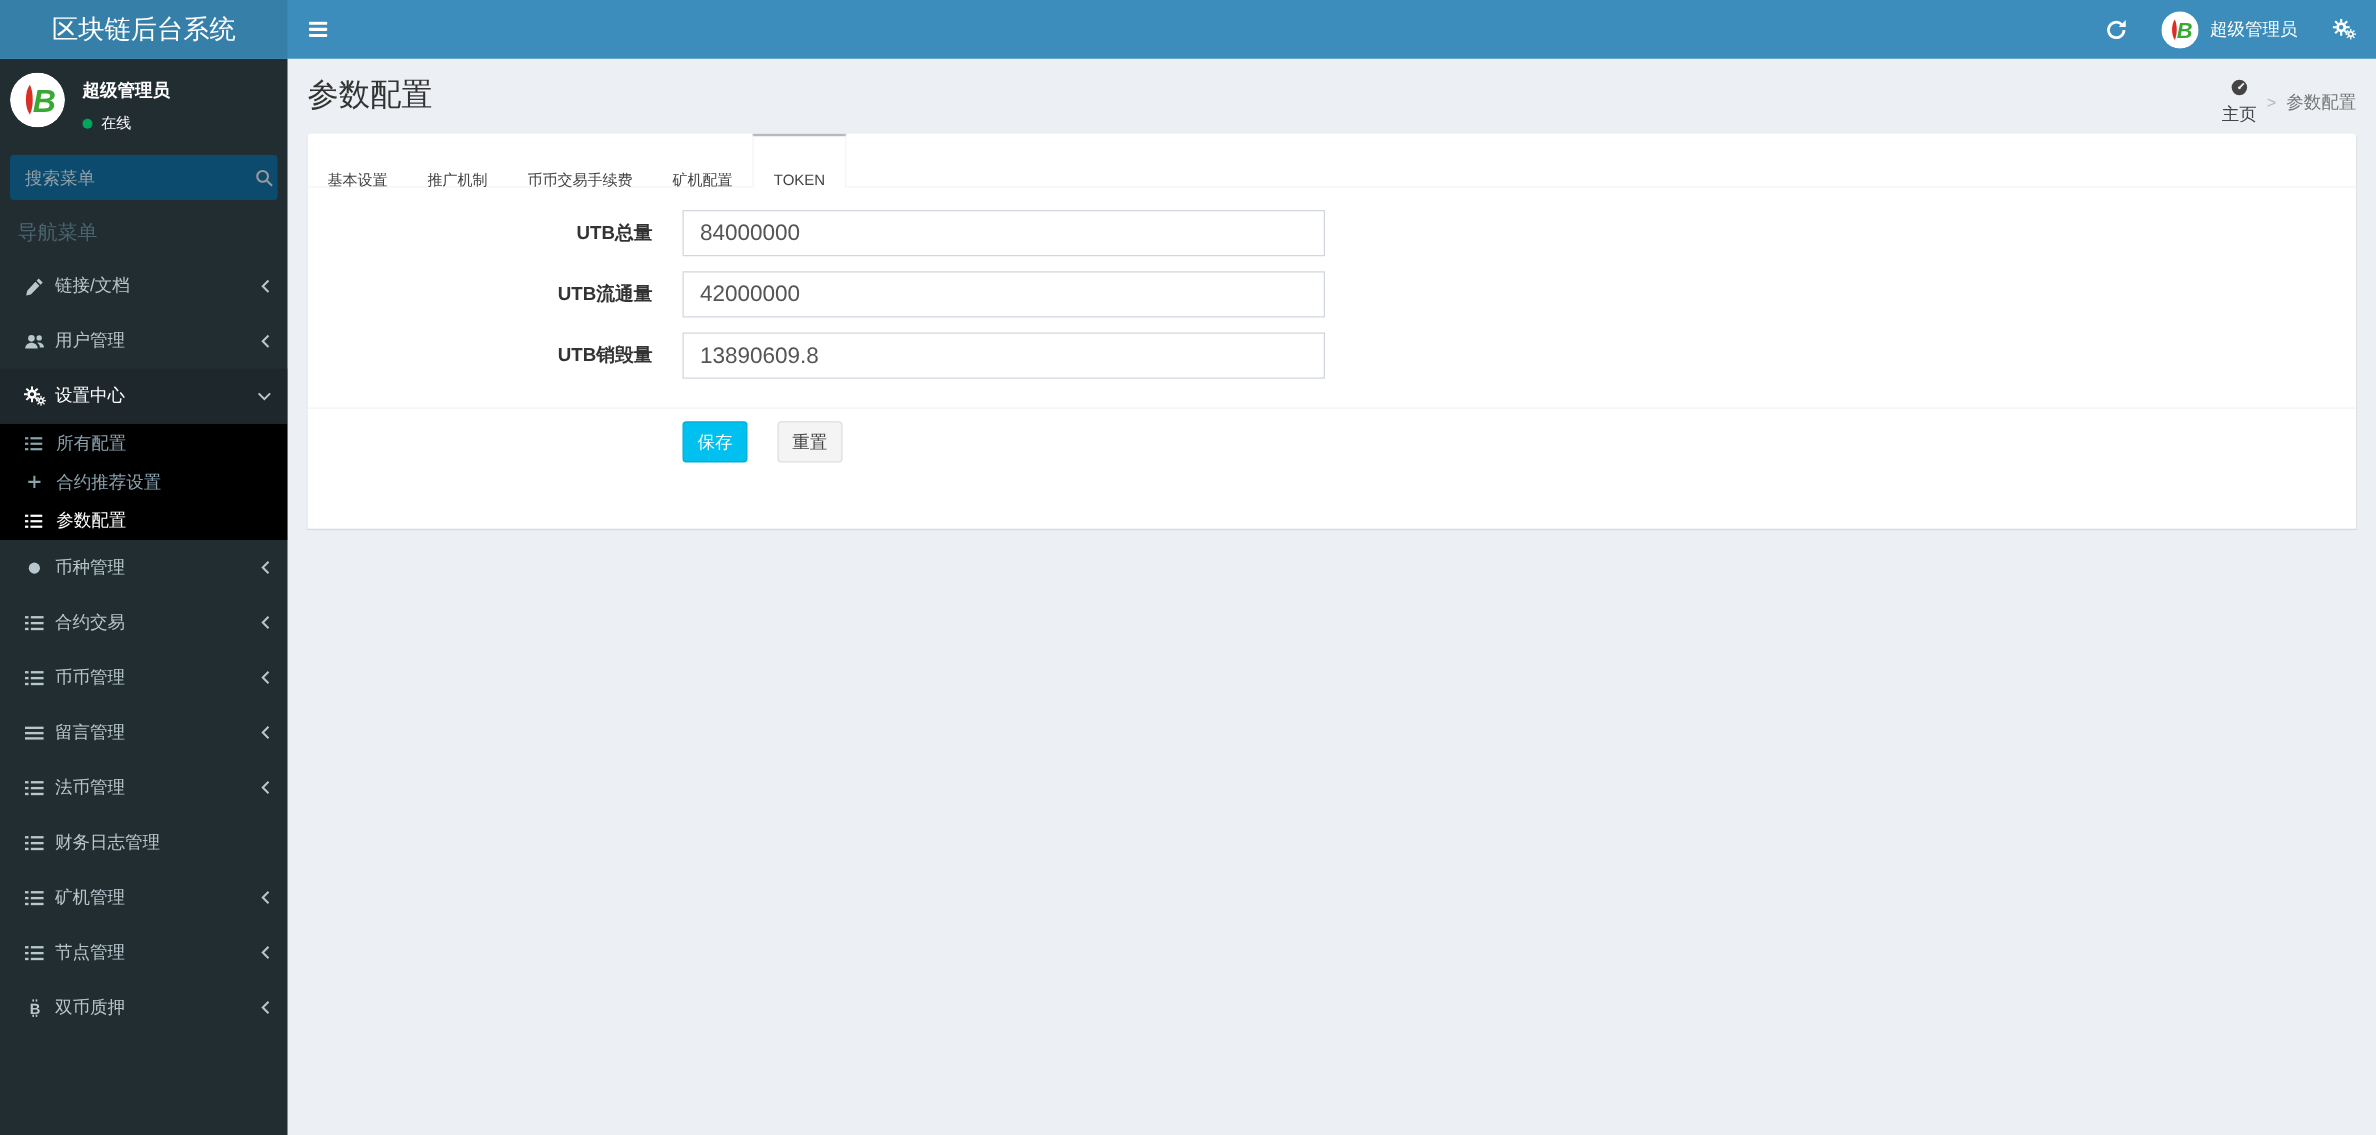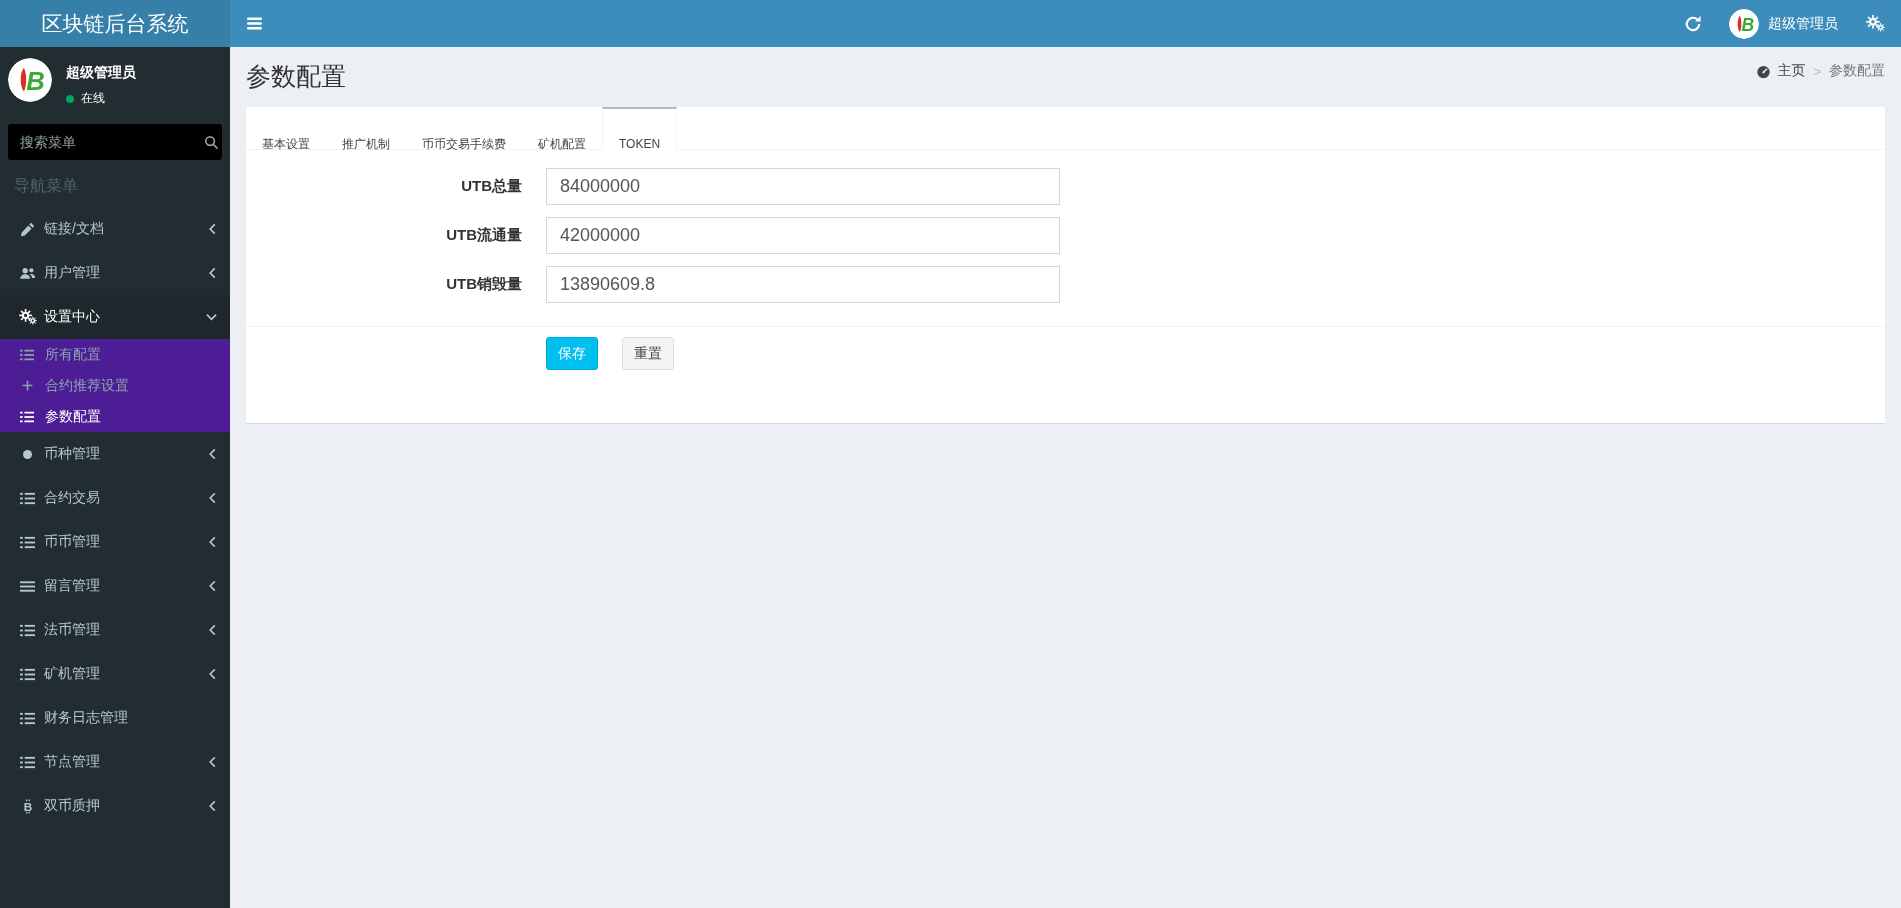--- a/index.html
+++ b/index.html
@@ -19,41 +19,41 @@
   .nav-user-name { font-size:14px; }
 
   
   .sidebar { position:absolute; top:47px; left:0; width:230px; height:861px; background:#222d32; overflow:hidden; z-index:20; }
   .user-panel { display:flex; padding:11px 8px; gap:14px; }
   .user-panel .avatar { width:44px; height:44px; border-radius:50%; overflow:hidden; flex:none; }
   .up-info { padding-top:6px; }
   .up-name { color:#fff; font-weight:700; font-size:14px; margin-bottom:8px; }
   .up-status { color:#fff; font-size:12px; display:flex; align-items:center; gap:7px; }
   .dot { width:8px; height:8px; border-radius:50%; background:#00a65a; display:inline-block; }
-  .sidebar-search { margin:6px 8px 0; height:36px; background:#000000; border-radius:3px; display:flex; align-items:center; }
+  .sidebar-search { margin:6px 8px 0; height:36px; background:#0c4a6e; border-radius:3px; display:flex; align-items:center; }
   .sidebar-search input { flex:1; background:transparent; border:none; outline:none; color:#ccc; font-size:14px; padding:0 0 0 12px; font-family:inherit; }
   .sidebar-search input::placeholder { color:#90a0a7; opacity:1; }
   .search-btn { width:38px; height:36px; display:flex; align-items:center; justify-content:center; color:#999; cursor:pointer; }
   .nav-header { color:#4b646f; font-size:16px; padding:16px 12px 10px 14px; }
   .mi { height:44px; display:flex; align-items:center; color:#b8c7ce; font-size:14px; padding-left:15px; position:relative; cursor:pointer; border-left:3px solid transparent; }
   .mi .mi-ico { width:19px; margin-right:7px; display:flex; justify-content:center; color:inherit; }
   .mi .chev { position:absolute; right:12px; top:50%; transform:translateY(-50%); color:#b8c7ce; }
   .mi.active { background:#1e282c; color:#fff; border-left-color:#3c8dbc; }
   .mi.open { background:#1e282c; color:#fff; }
-  .submenu { background:#4c1d95; }
+  .submenu { background:#000000; }
   .smi { height:31px; display:flex; align-items:center; color:#8aa4af; font-size:14px; padding-left:19px; cursor:pointer; }
   .smi .mi-ico { width:16px; margin-right:10px; display:flex; justify-content:center; }
   .smi.active { color:#fff; }
 
   
   .content { position:absolute; left:230px; top:47px; width:1671px; height:861px; background:#ecf0f5; }
   .content-header { position:relative; padding:8px 16px 0; height:60px; }
   .page-title { font-size:25px; font-weight:400; color:#333; line-height:42px; }
   .breadcrumb { position:absolute; right:16px; top:15px; display:flex; align-items:center; gap:8px; font-size:14px; }
-  .breadcrumb .bc-home { color:#444; display:flex; align-items:center; gap:6px; cursor:pointer; text-decoration:none; }
+  .breadcrumb .bc-home { color:#444; display:flex; align-items:center; gap:6px; cursor:pointer; text-decoration:none;flex-direction:column; }
   .bc-sep { color:#b9b9b9; font-size:13px; }
   .bc-current { color:#777; }
 
   .tabs-card { margin:0 16px; background:#fff; box-shadow:0 1px 1px rgba(0,0,0,.1); border-radius:3px 3px 0 0; }
   .tab-header { display:flex; border-bottom:1px solid #f4f4f4; height:43px; }
   .tab { padding:16px 16px; line-height:42px; font-size:12px; color:#444; cursor:pointer; }
   .tab.active { background:#fff; border-top:2px solid #b5bac0; border-left:1px solid #f4f4f4; border-right:1px solid #f4f4f4;
                 line-height:39px; margin-bottom:-1px; border-bottom:1px solid #fff; color:#444; }
   .tab-body { padding:18px 10px 23px; }
   .form-row { display:flex; align-items:center; margin-bottom:12px; }
@@ -353,40 +353,40 @@
     <span class="mi-ico">
       <svg width="15" height="15" viewBox="0 0 16 16" fill="currentColor">
           <rect y="2" width="3" height="2"></rect>
           <rect x="5" y="2" width="11" height="2"></rect>
           <rect y="7" width="3" height="2"></rect>
           <rect x="5" y="7" width="11" height="2"></rect>
           <rect y="12" width="3" height="2"></rect>
           <rect x="5" y="12" width="11" height="2"></rect>
         </svg>
     </span>
+    <span>财务日志管理</span>
+  </div>
+
+  <div class="mi">
+    <span class="mi-ico">
+      <svg width="15" height="15" viewBox="0 0 16 16" fill="currentColor">
+          <rect y="2" width="3" height="2"></rect>
+          <rect x="5" y="2" width="11" height="2"></rect>
+          <rect y="7" width="3" height="2"></rect>
+          <rect x="5" y="7" width="11" height="2"></rect>
+          <rect y="12" width="3" height="2"></rect>
+          <rect x="5" y="12" width="11" height="2"></rect>
+        </svg>
+    </span>
     <span>矿机管理</span>
     <span class="chev">
       <svg width="11" height="13" viewBox="0 0 12 14">
           <path d="M8.5 2 3.5 7l5 5" fill="none" stroke="currentColor" stroke-width="1.8"></path>
         </svg>
     </span>
-  </div>
-
-  <div class="mi">
-    <span class="mi-ico">
-      <svg width="15" height="15" viewBox="0 0 16 16" fill="currentColor">
-          <rect y="2" width="3" height="2"></rect>
-          <rect x="5" y="2" width="11" height="2"></rect>
-          <rect y="7" width="3" height="2"></rect>
-          <rect x="5" y="7" width="11" height="2"></rect>
-          <rect y="12" width="3" height="2"></rect>
-          <rect x="5" y="12" width="11" height="2"></rect>
-        </svg>
-    </span>
-    <span>财务日志管理</span>
   </div>
 
 
   <div class="mi">
     <span class="mi-ico">
       <svg width="15" height="15" viewBox="0 0 16 16" fill="currentColor">
           <rect y="2" width="3" height="2"></rect>
           <rect x="5" y="2" width="11" height="2"></rect>
           <rect y="7" width="3" height="2"></rect>
           <rect x="5" y="7" width="11" height="2"></rect>

